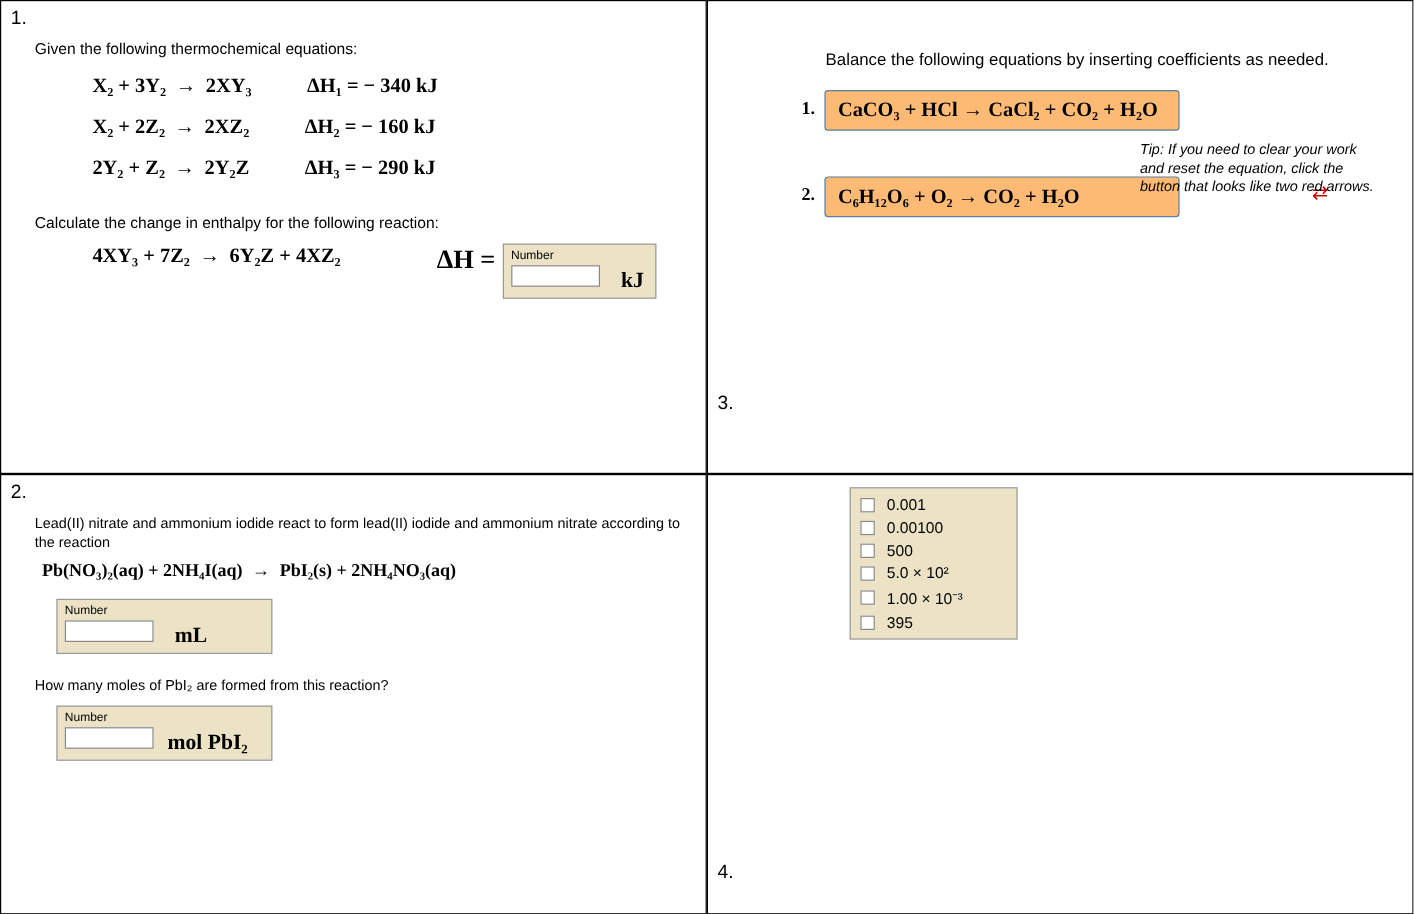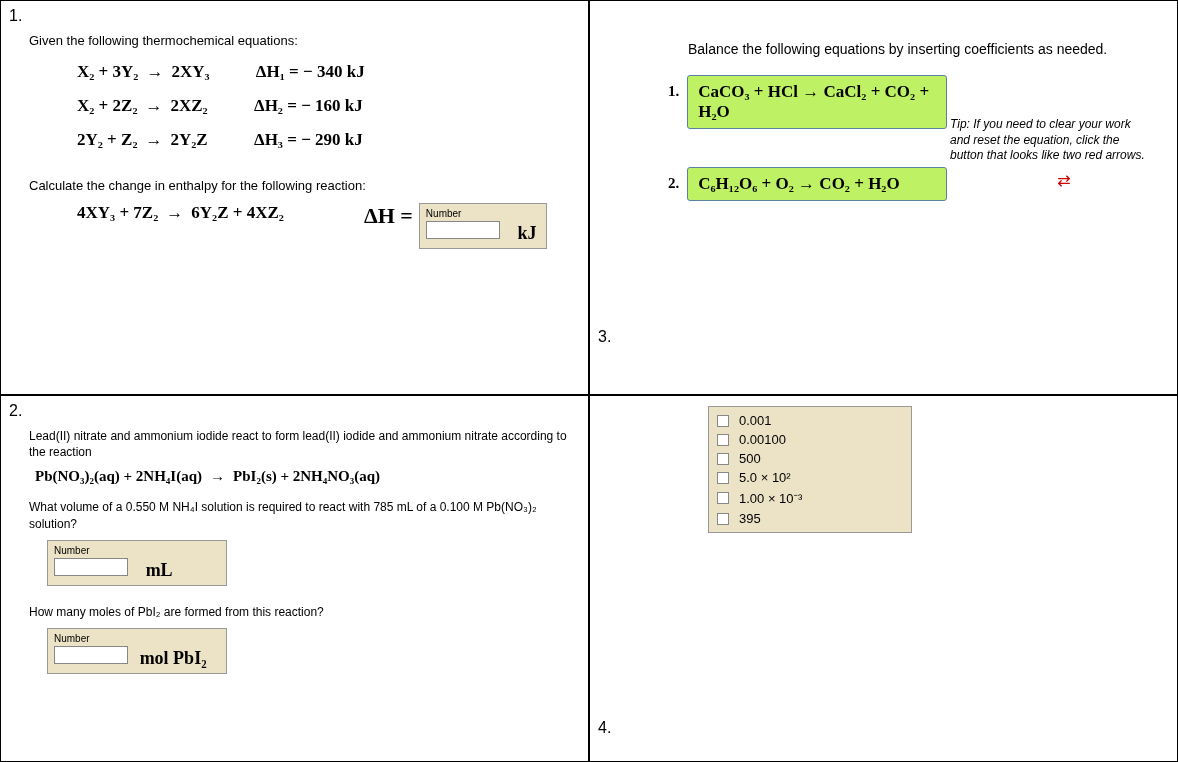--- a/index.html
+++ b/index.html
@@ -19,25 +19,25 @@
   .input-box .lbl { font-size: 10px; display: block; margin-bottom: 2px; }
   .num-input { width: 74px; height: 18px; border: 1px solid #888; font-size: 11px; display: inline-block; background:#fff; }
   .unit { font-family: 'Times New Roman', serif; font-weight: bold; font-size: 18px; margin-left: 2px; }
   .q2-text { font-size: 12px; margin-bottom: 8px; line-height: 1.35; }
   .q2-eq { font-family: 'Times New Roman', serif; font-weight: bold; font-size: 15px; margin: 8px 0 14px 6px; }
   .input-block { background: #ece3c6; border: 1px solid #999; padding: 4px 6px; width: 180px; margin: 8px 0 18px 18px; }
   .input-block .lbl { font-size: 10px; display: block; margin-bottom: 2px; }
   .balance-intro { font-size: 14px; margin: 30px 0 18px 80px; }
   .balance-row { display: flex; align-items: flex-start; margin: 18px 0 18px 60px; }
   .bal-num { font-family: 'Times New Roman', serif; font-weight: bold; font-size: 15px; margin-right: 8px; margin-top: 8px; }
-  .bal-box { background: #bef264; border: 1px solid #5a7fa0; padding: 6px 10px; font-family: 'Times New Roman', serif; font-weight: bold; font-size: 17px; width: 260px; border-radius: 3px; }
+  .bal-box { background: #fdba74; border: 1px solid #5a7fa0; padding: 6px 10px; font-family: 'Times New Roman', serif; font-weight: bold; font-size: 17px; width: 296px; border-radius: 3px; }
   .tip { font-size: 12px; font-style: italic; position: absolute; top: 116px; left: 360px; width: 200px; line-height: 1.3; }
   .reset-icon { color: #c00; font-size: 16px; margin-top: 4px; display: inline-block; }
   .sigfig-q { font-size: 14px; margin: 18px 0 10px 60px; }
-  .option-box { background: #ece3c6; border: 1px solid #999; width: 204px; margin-left: 100px; padding: 4px 0; }
+  .option-box { background: #ece3c6; border: 1px solid #999; width: 140px; margin-left: 100px; padding: 4px 0; }
   .opt-row { display: flex; align-items: center; padding: 2px 8px; font-size: 13px; }
   .chk { width: 12px; height: 12px; border: 1px solid #888; background: #fff; margin-right: 10px; display: inline-block; }
   .q4num { position: absolute; bottom: 24px; left: 8px; font-size: 16px; }
 </style>
 </head>
 <body>
 
 <div class="grid">
 
   <div class="cell">
@@ -95,21 +95,20 @@
     <div style="position:absolute; bottom:48px; left:8px; font-size:16px;">3.</div>
   </div>
 
   <div class="cell">
     <div class="qnum">2.</div>
     <div class="content">
       <div class="q2-text">Lead(II) nitrate and ammonium iodide react to form lead(II) iodide and ammonium nitrate according to the reaction</div>
       <div class="q2-eq">
         <span>Pb(NO₃)₂(aq) + 2NH₄I(aq)</span><span class="arrow">→</span><span>PbI₂(s) + 2NH₄NO₃(aq)</span>
       </div>
-      <div class="q2-text">What volume of a 0.550 M NH₄I solution is required to react with 785 mL of a 0.100 M Pb(NO₃)₂ solution?</div>
 
       <div class="input-block">
         <span class="lbl">Number</span>
         <span class="num-input"></span>
         <span class="unit" style="margin-left:14px;">mL</span>
       </div>
 
       <div class="q2-text">How many moles of PbI₂ are formed from this reaction?</div>
 
       <div class="input-block">

